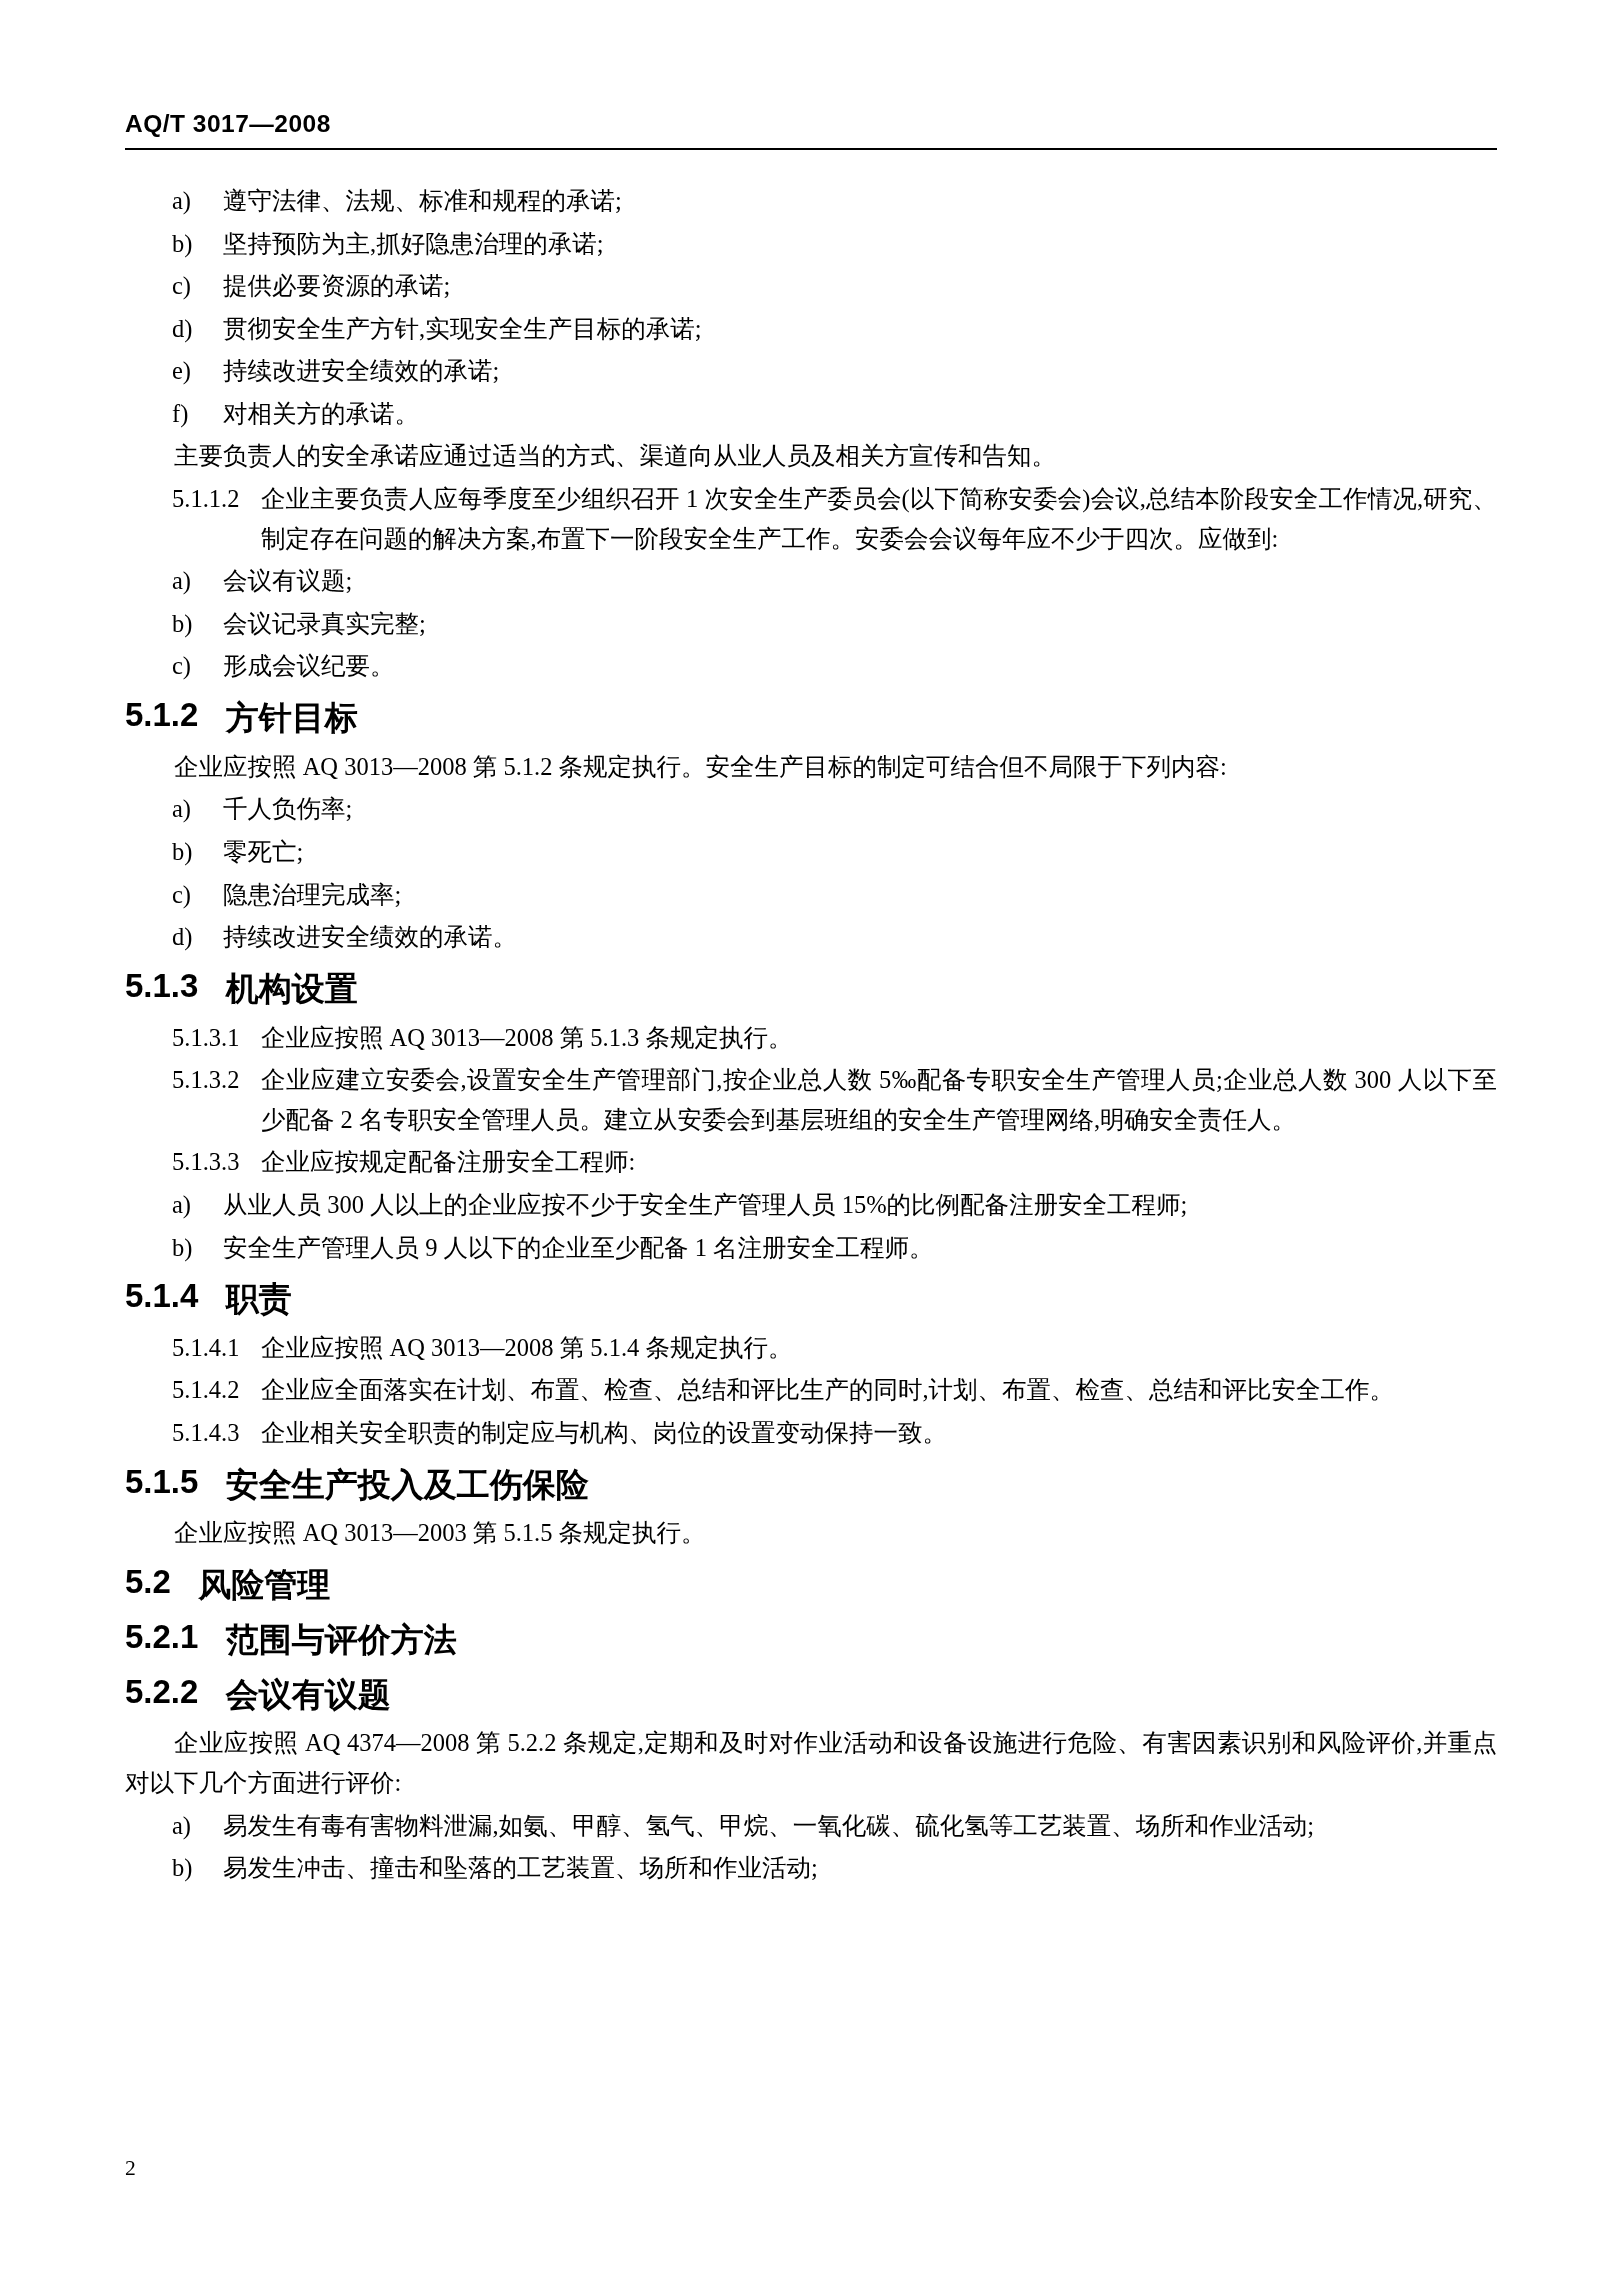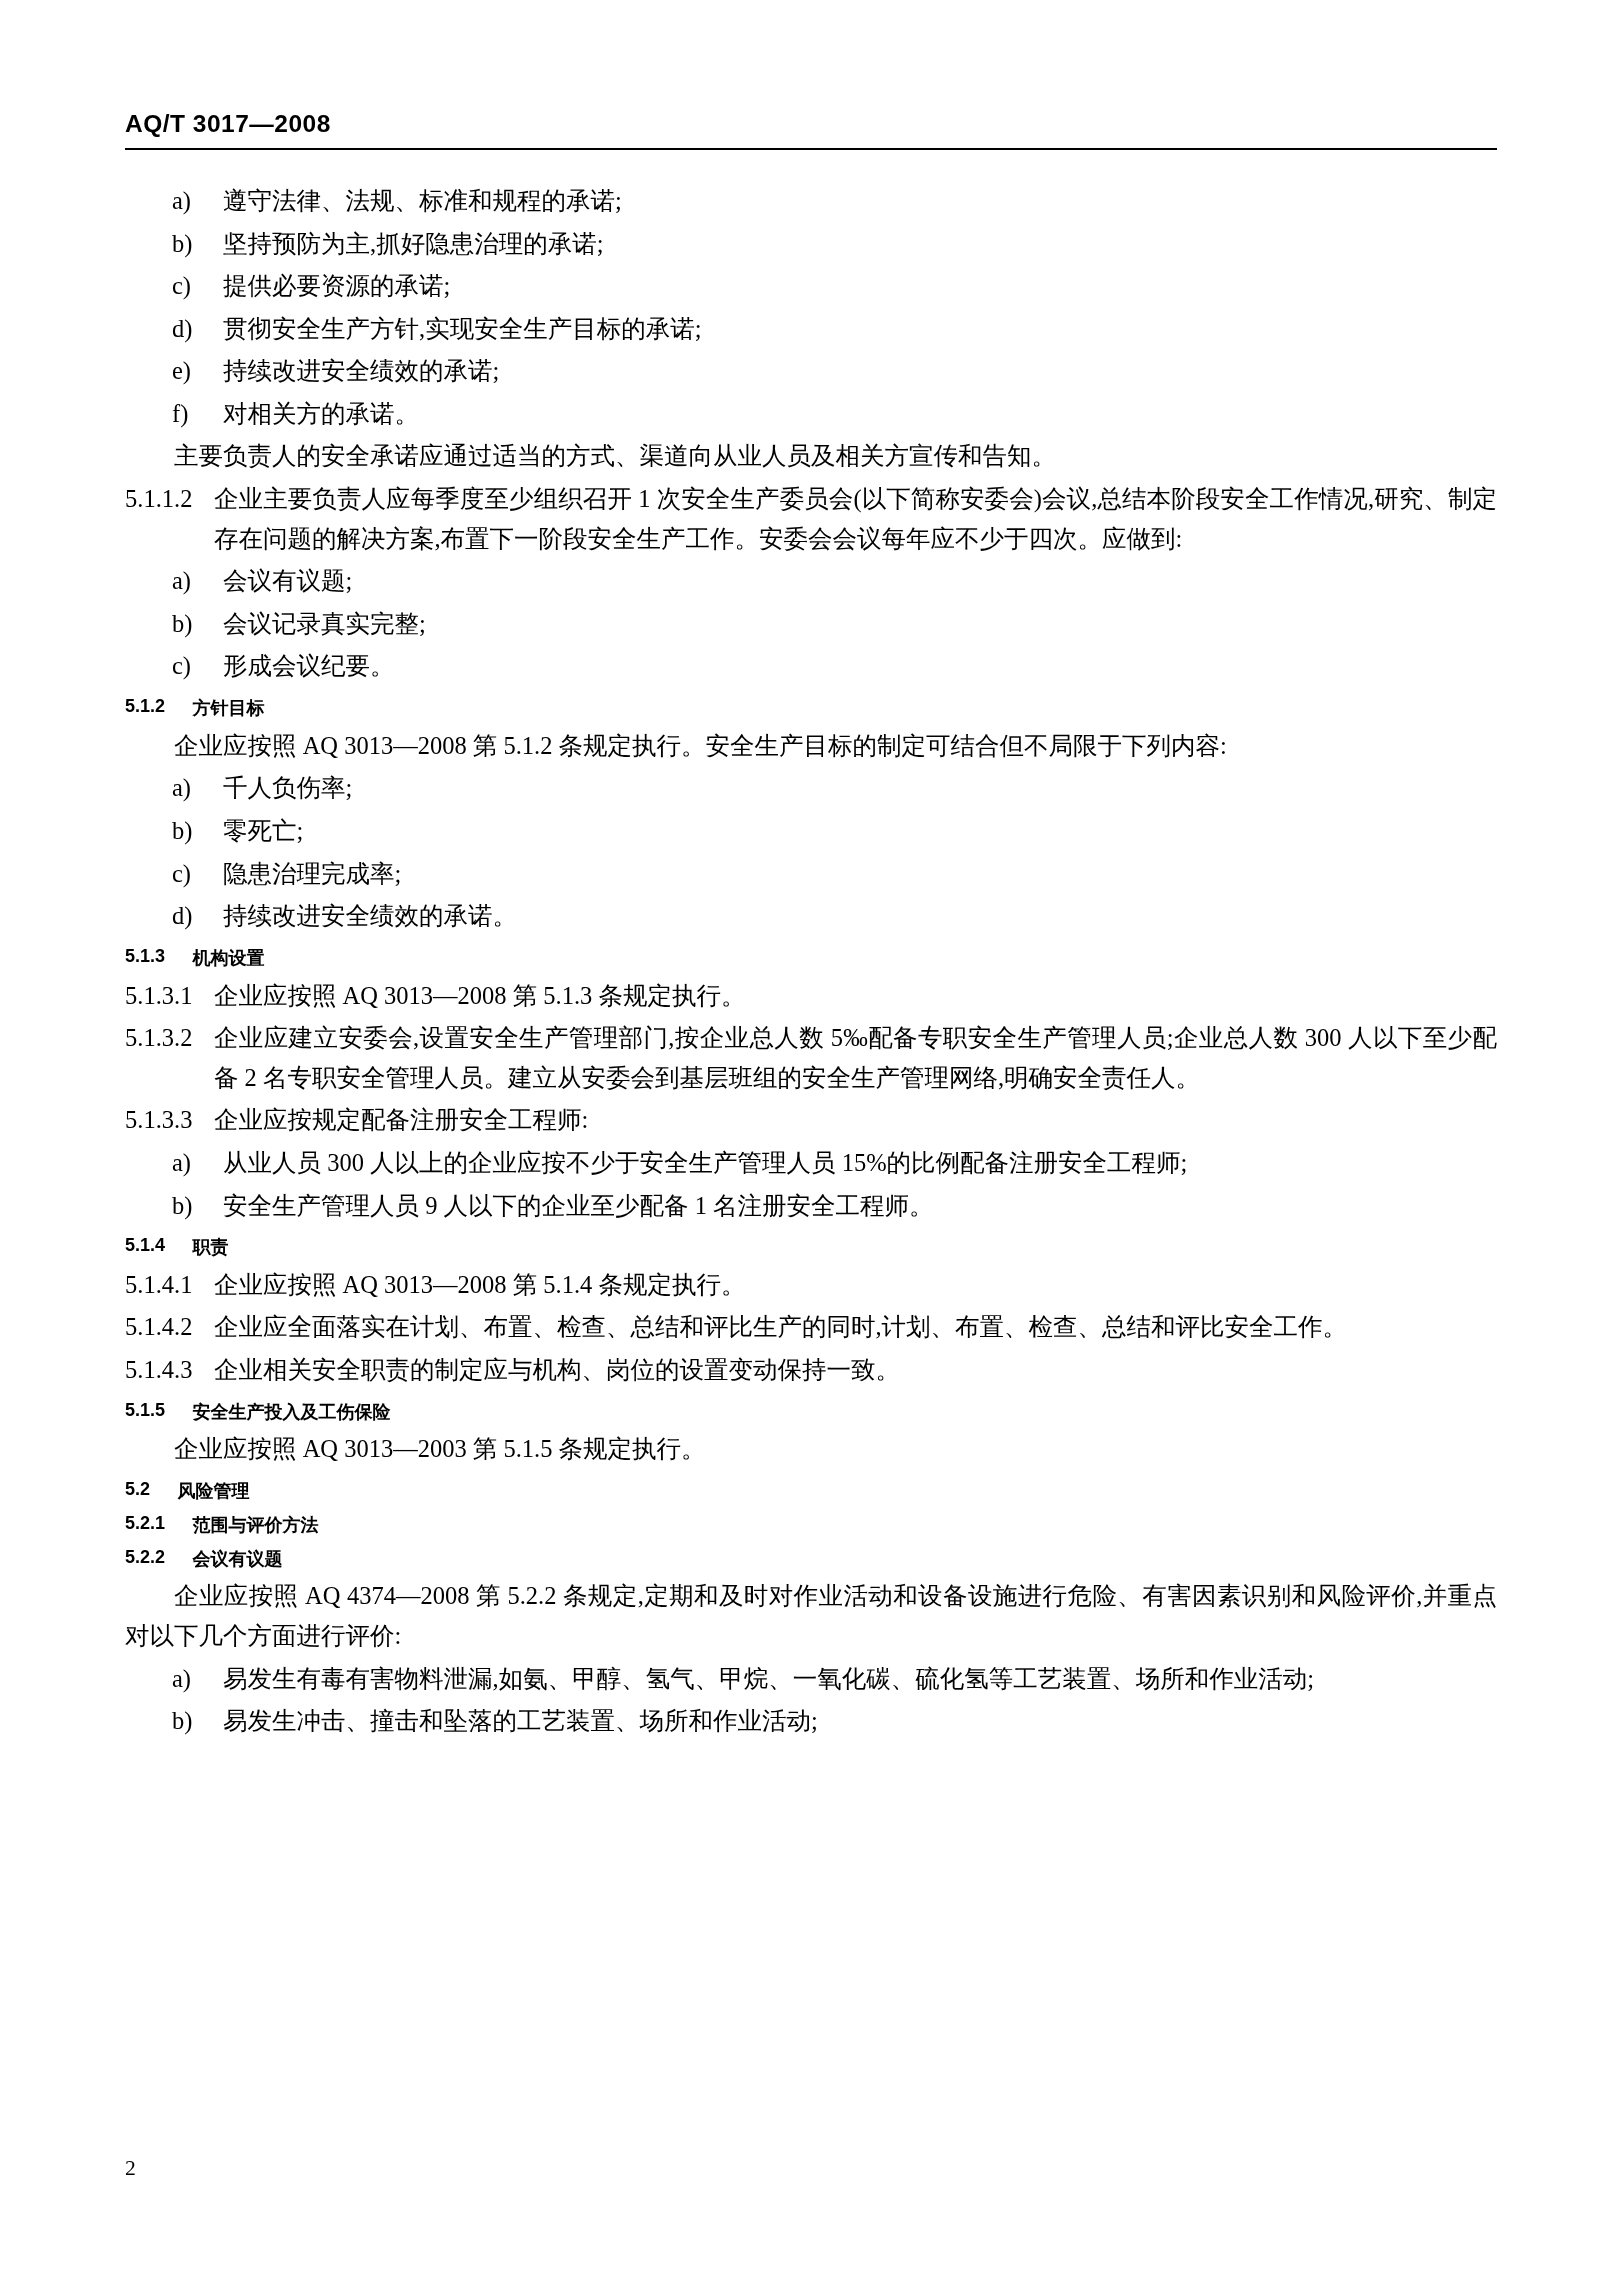--- a/index.html
+++ b/index.html
@@ -67,38 +67,39 @@
     padding-left: 47px;
     box-sizing: content-box;
     font-family: "Liberation Serif", serif;
   }
   .list-text {
     flex: 1;
   }
   .heading {
     font-family: "Liberation Sans", sans-serif;
     font-weight: bold;
-    font-size: 18px;
+    font-size: 33px;
     margin: 9.8px 0 5.9px 0;
     display: flex;
   }
   .heading .num {
     flex: 0 0 auto;
     margin-right: 27.4px;
   }
   .numpara {
     display: flex;
     font-size: 24.5px;
     line-height: 1.62;
     margin: 0 0 2.9px 0;
     text-align: justify;
   }
   .numpara .np-num {
     flex: 0 0 auto;
     margin-right: 21.6px;
+    margin-left: 47px;
   }
   .numpara .np-body {
     flex: 1;
     text-align: justify;
     text-justify: inter-ideograph;
   }
   .footer {
     position: absolute;
     left: 125px;
     top: 2156px;

